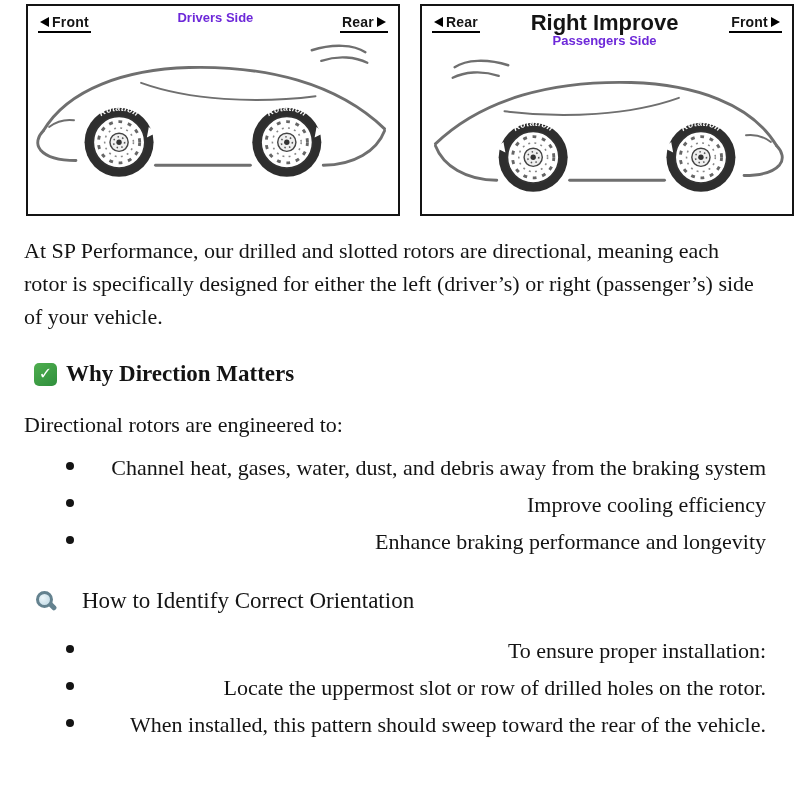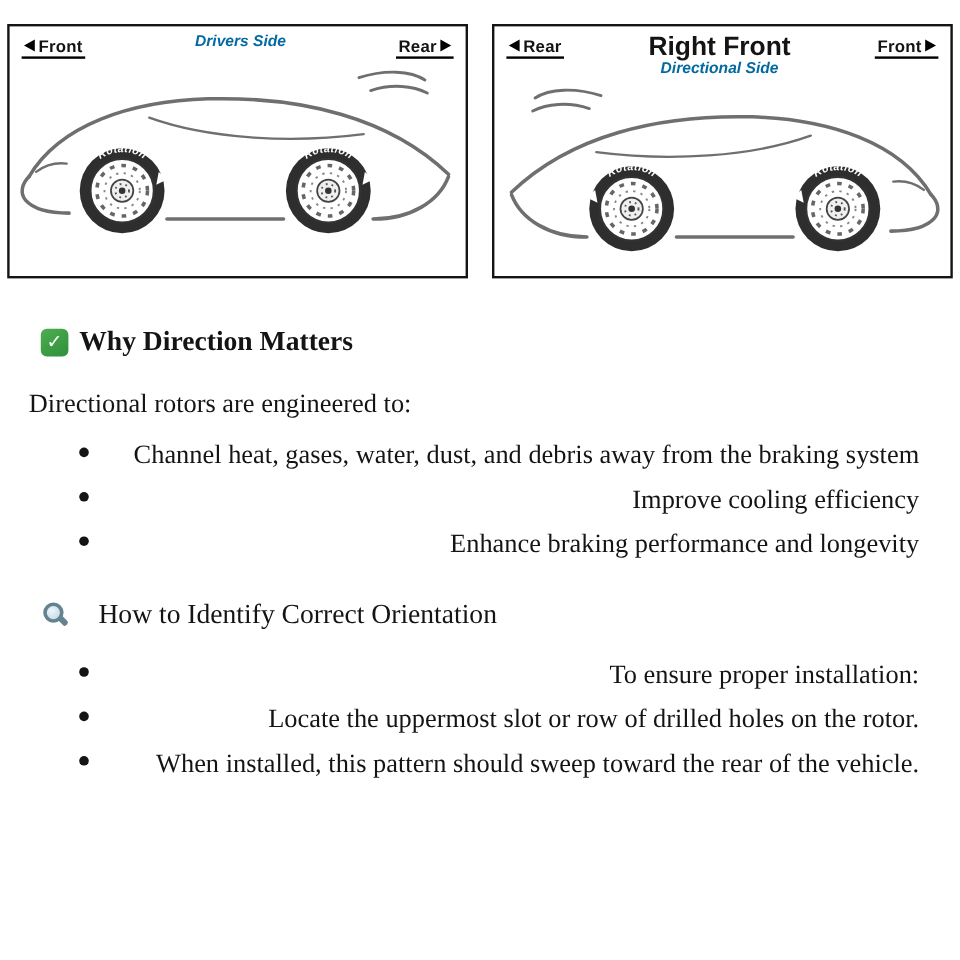--- a/index.html
+++ b/index.html
@@ -4,42 +4,42 @@
 <style>
   * { margin:0; padding:0; box-sizing:border-box; }
   html,body { background:#fff; }
   body {
     width:800px; height:800px; overflow:hidden;
     font-family:"Liberation Serif", serif;
     color:#141414;
   }
 
   
-  .diagram { display:flex; gap:20px; padding:20px 6px 0; }
+  .diagram { display:flex; gap:20px; padding:4px 6px 0;margin-left:20px; }
   .panel {
     flex:1; border:2px solid #141414; background:#fff;
     height:212px; overflow:hidden;
   }
   .panel-header {
     display:flex; justify-content:space-between; align-items:flex-start;
     padding:5px 10px 0;
     font-family:"Liberation Sans", sans-serif;
   }
   .dir-label {
     display:inline-flex; align-items:center; gap:3px;
     font-weight:bold; font-size:14px; letter-spacing:.2px;
     border-bottom:2px solid #000; padding:1px 2px 1px;
     margin-top:2px;
   }
   .tri { width:0; height:0; border-top:5px solid transparent; border-bottom:5px solid transparent; }
   .tri-left  { border-right:9px solid #000; }
   .tri-right { border-left:9px solid #000; }
   .panel-title-wrap { text-align:center; line-height:1.05; }
   .panel-title { font-size:22px; font-weight:bold; }
-  .panel-subtitle { font-size:13px; font-weight:bold; font-style:italic; color:#0369a1;text-align:center; }
+  .panel-subtitle { font-size:13px; font-weight:bold; color:#6d28d9;text-align:center; }
   .car-svg { display:block; width:100%; height:162px; }
   .rot { font:italic 700 9px "Liberation Sans", sans-serif; fill:#fff; letter-spacing:.4px; }
   .hidden-defs { position:absolute; width:0; height:0; overflow:hidden; }
 
   
   main { padding:12px 24px 0; max-width:790px; font-size:22px; line-height:1.5; }
   .intro { margin:6px 0 0; max-width:730px; }
   h2 {
     font-size:23px; margin:24px 10px 16px;
     display:flex; align-items:center; gap:9px;
@@ -138,22 +138,22 @@
     </svg>
   </section>
 
   <section class="panel">
     <div class="panel-header">
       <span class="dir-label">
         <span class="tri tri-left"></span>
         <span>Rear</span>
       </span>
       <span class="panel-title-wrap">
-        <div class="panel-title">Right Front</div>
-        <div class="panel-subtitle">Directional Side</div>
+        <div class="panel-title">Right Improve</div>
+        <div class="panel-subtitle">Passengers Side</div>
       </span>
       <span class="dir-label">
         <span>Front</span>
         <span class="tri tri-right"></span>
       </span>
     </div>
     <svg class="car-svg" viewBox="0 0 386 165">
       <use href="#car-body" transform="translate(386,0) scale(-1,1)"></use>
       <g transform="translate(116,112)">
           <use href="#tire-rotor"></use>
@@ -169,20 +169,21 @@
       <text class="rot" text-anchor="middle">
         <textPath href="#arc-r-front" startOffset="50%">Rotation</textPath>
       </text>
       <polygon points="85,96 77,102 87,107" fill="#fff"></polygon>
       <polygon points="260,96 252,102 262,107" fill="#fff"></polygon>
     </svg>
   </section>
 </div>
 
 <main>
+  <p class="intro">At SP Performance, our drilled and slotted rotors are directional, meaning each rotor is specifically designed for either the left (driver’s) or right (passenger’s) side of your vehicle.</p>
 
   <h2>
     <span class="check-icon"></span>
     <span>Why Direction Matters</span>
   </h2>
 
   <p class="lead">Directional rotors are engineered to:</p>
 
   <ul>
     <li>Channel heat, gases, water, dust, and debris away from the braking system</li>

